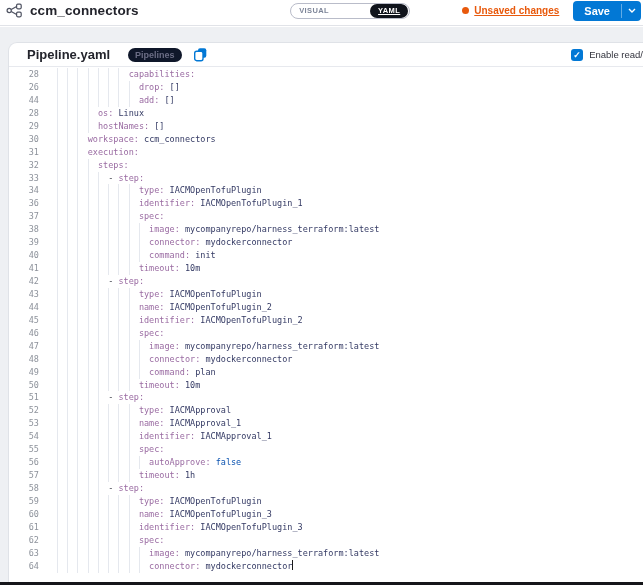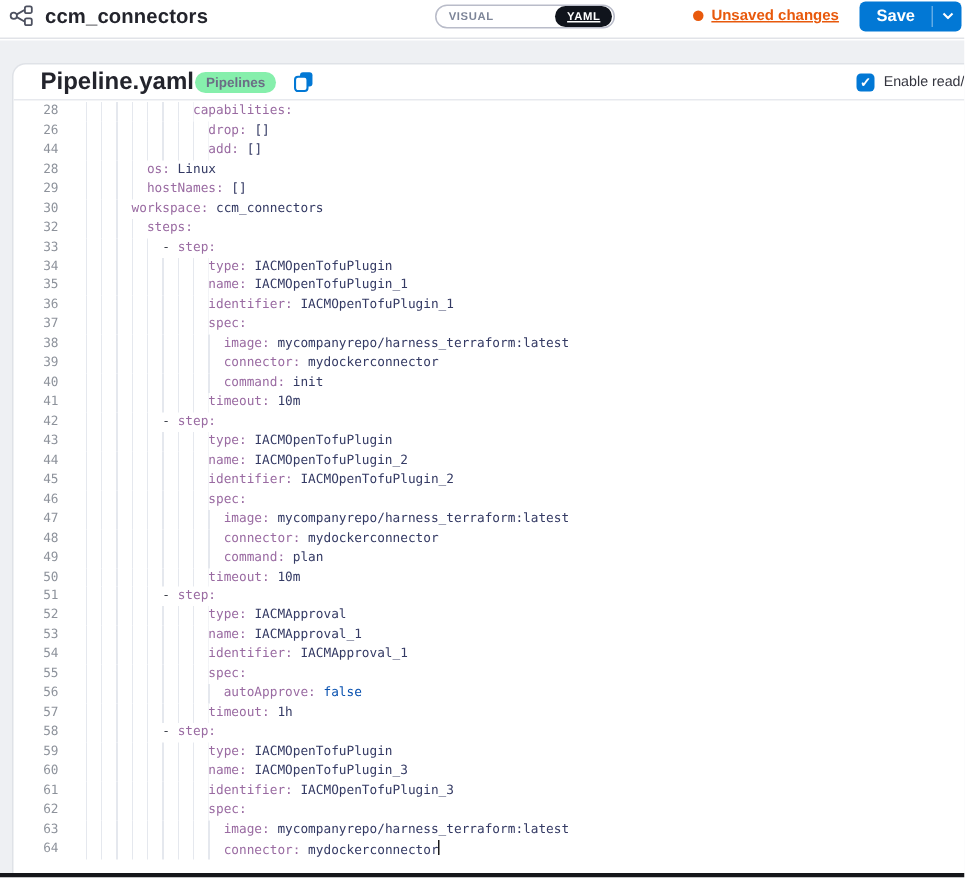--- a/index.html
+++ b/index.html
@@ -30,22 +30,22 @@
   .save-split .opts { border:none; background:transparent; width:19px; display:flex;
     align-items:center; justify-content:center; cursor:pointer; }
 
   
   .band { position:absolute; top:27px; left:0; right:0; bottom:0; background:#eef0f3;
     padding:15px 0 0 8px; }
   .card { background:#fff; border:1px solid #dfe2e7; border-right:none; border-bottom:none;
     border-top-left-radius:9px; height:100%; overflow:hidden; }
   .tabrow { height:24px; display:flex; align-items:center; padding-left:18px;
     border-bottom:1px solid #e7e9ee; white-space:nowrap; overflow:hidden; }
-  .fname { font-size:16px; font-weight:bold; color:#23242c; margin-right:1px; }
-  .badge { background:#86efac; color:#6b6d85; font-size:9px; font-weight:600;
+  .fname { font-size:13px; font-weight:bold; color:#23242c; margin-right:18px; }
+  .badge { background:#0f172a; color:#6b6d85; font-size:9px; font-weight:600;
     padding:2px 7px; border-radius:8px; margin-right:11px; }
   .copy { width:15px; height:15px; cursor:pointer; display:flex; }
   .enable { margin-left:auto; display:flex; align-items:center; gap:6px; cursor:pointer;
     padding-right:0; }
   .cb { width:12px; height:12px; border-radius:3px; background:#0278d5; color:#fff;
     font-size:9px; line-height:12px; text-align:center; font-weight:bold; flex:none; }
   .enable span.lbl { font-size:9.5px; color:#33343e; }
 
   
   .editor { font-family:"DejaVu Sans Mono", monospace; font-size:8.5px; padding-top:1px;
@@ -135,34 +135,34 @@
             </div>
             <div class="line">
               <span class="ln">29</span>
               <span class="code"><span class="ws" style="width: 8ch;"></span><span class="tok-k">hostNames:</span><span class="tok-v"> []</span></span>
             </div>
             <div class="line">
               <span class="ln">30</span>
               <span class="code"><span class="ws" style="width: 6ch;"></span><span class="tok-k">workspace:</span><span class="tok-v"> ccm_connectors</span></span>
             </div>
             <div class="line">
+              <span class="ln">31</span>
+              <span class="code"><span class="ws" style="width: 6ch;"></span><span class="tok-k">execution:</span></span>
+            </div>
+            <div class="line">
               <span class="ln">32</span>
               <span class="code"><span class="ws" style="width: 8ch;"></span><span class="tok-k">steps:</span></span>
             </div>
             <div class="line">
               <span class="ln">33</span>
               <span class="code"><span class="ws" style="width: 10ch;"></span><span class="tok-d">- </span><span class="tok-k">step:</span></span>
             </div>
             <div class="line">
               <span class="ln">34</span>
               <span class="code"><span class="ws" style="width: 16ch;"></span><span class="tok-k">type:</span><span class="tok-v"> IACMOpenTofuPlugin</span></span>
-            </div>
-            <div class="line">
-              <span class="ln">35</span>
-              <span class="code"><span class="ws" style="width: 16ch;"></span><span class="tok-k">name:</span><span class="tok-v"> IACMOpenTofuPlugin_1</span></span>
             </div>
             <div class="line">
               <span class="ln">36</span>
               <span class="code"><span class="ws" style="width: 16ch;"></span><span class="tok-k">identifier:</span><span class="tok-v"> IACMOpenTofuPlugin_1</span></span>
             </div>
             <div class="line">
               <span class="ln">37</span>
               <span class="code"><span class="ws" style="width: 16ch;"></span><span class="tok-k">spec:</span></span>
             </div>
             <div class="line">

